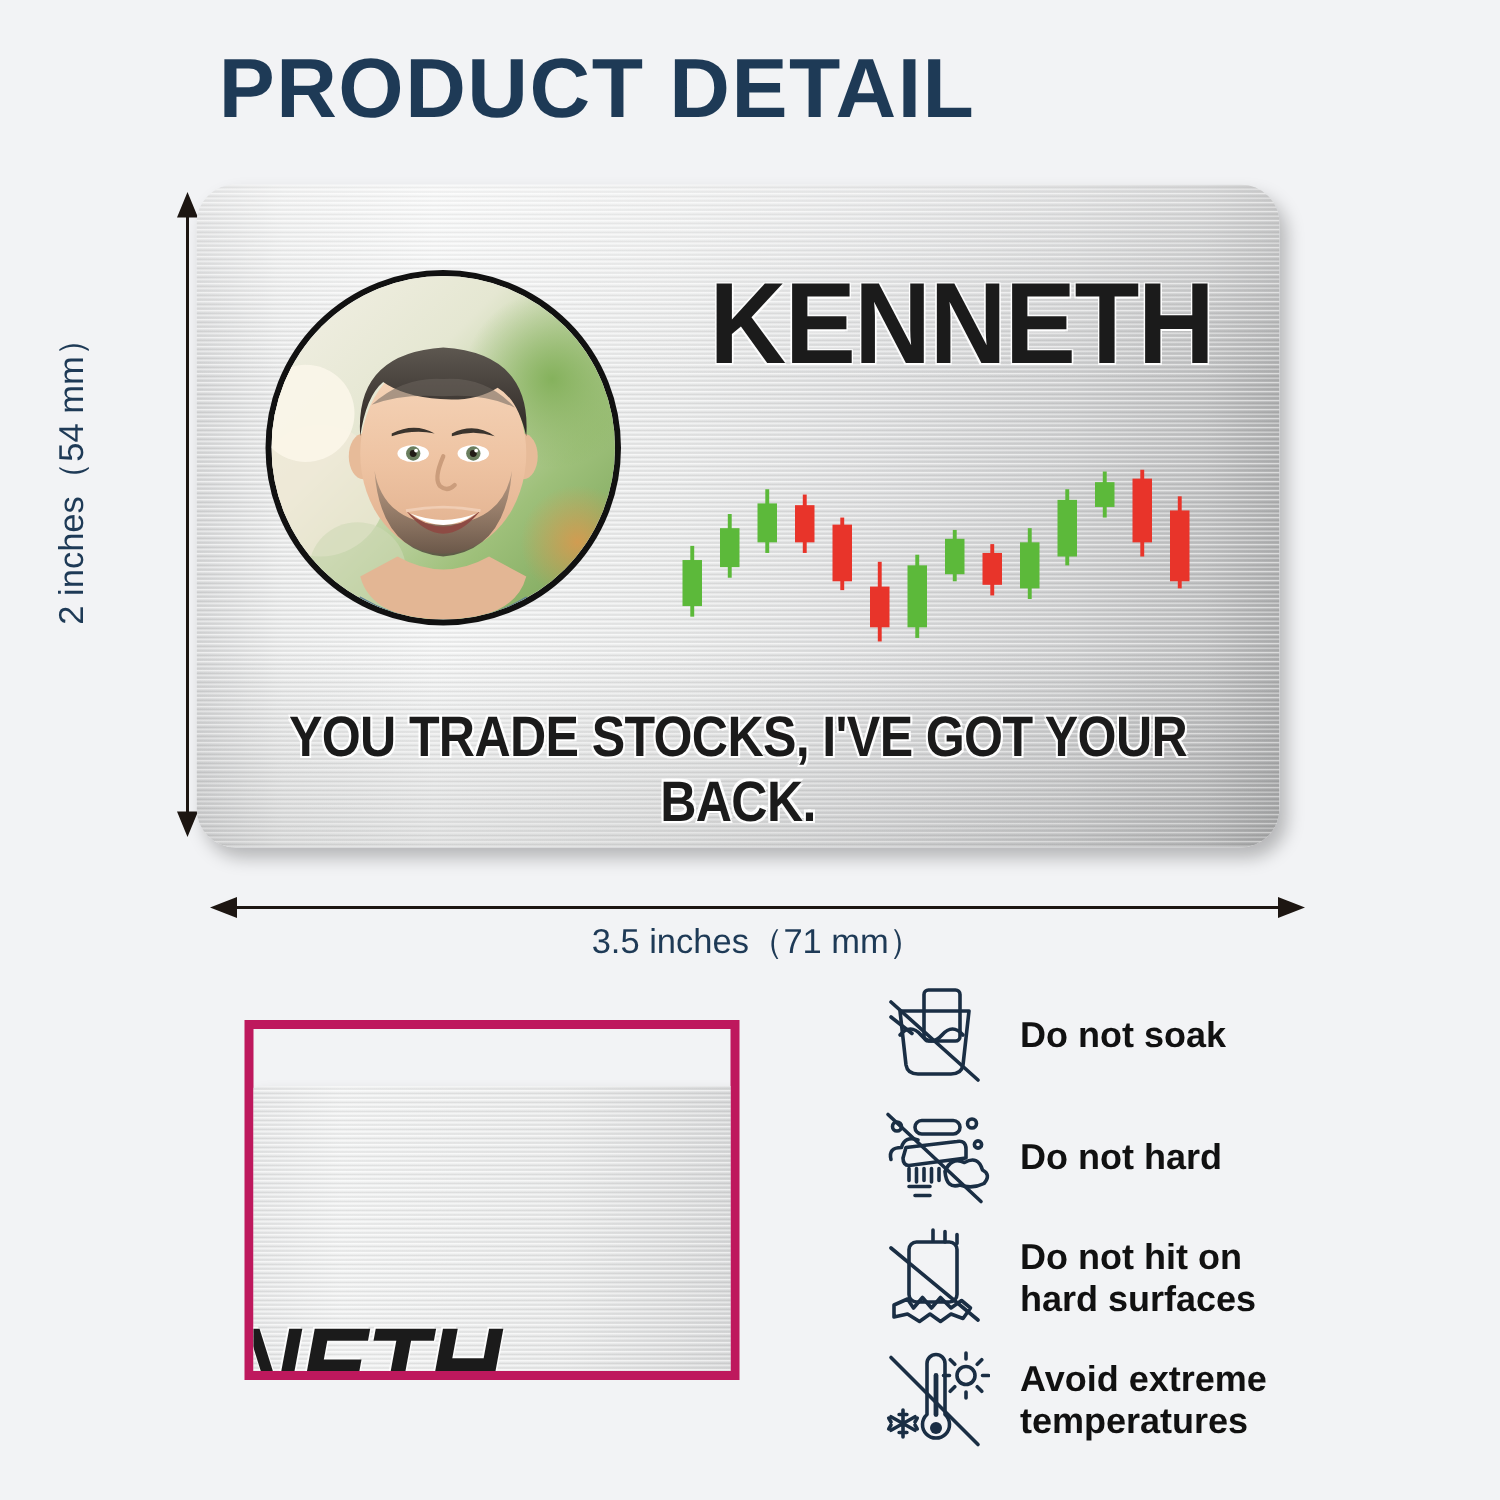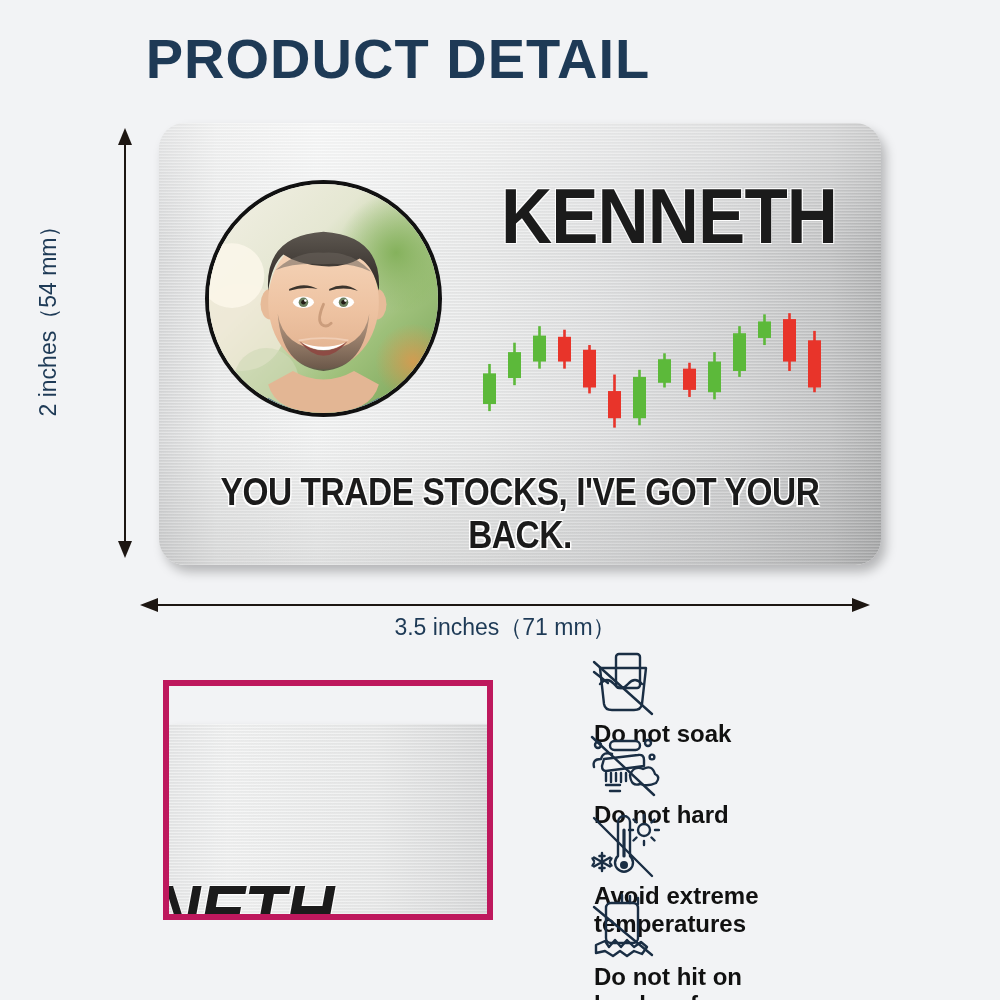--- a/index.html
+++ b/index.html
@@ -68,21 +68,21 @@
 
   .dim-h-label{
     position:absolute; left:140px; top:612px; width:730px;
     text-align:center;
     font-size:23px; color:#1e3a56;
   }
 
   
   .card{
     position:absolute;
-    left:159px; top:123px;
+    left:131px; top:123px;
     width:722px; height:442px;
     border-radius:26px;
     overflow:hidden;
     box-shadow:5px 7px 11px rgba(0,0,0,0.25);
     background:
       repeating-linear-gradient(to bottom,
         rgba(255,255,255,0.55) 0px,
         rgba(255,255,255,0.0) 1px,
         rgba(120,120,120,0.14) 2px,
         rgba(255,255,255,0.30) 3px),
@@ -204,22 +204,22 @@
   }
 
   
   .care{
     position:absolute;
     left:580px; top:650px;
     width:390px;
   }
   .care-row{
     display:flex;
+    align-items:center;
     height:81px;
-    flex-direction:column;
   }
   .care-icon{
     width:86px; min-width:86px; height:78px;
     display:flex; align-items:center; justify-content:center;
   }
   .care-icon svg{ display:block; }
   .care-label{
     font-size:24px;
     font-weight:bold;
     color:#111;
@@ -396,46 +396,46 @@
         <circle cx="66" cy="26" r="2.4"></circle>
         <line x1="6" y1="6" x2="68" y2="64"></line>
       </svg>
     </div>
     <div class="care-label">Do not hard</div>
   </div>
 
   <div class="care-row">
     <div class="care-icon">
       <svg width="74" height="70" viewBox="0 0 74 70" fill="none" stroke="#1a2e44" stroke-width="2.4" stroke-linecap="round" stroke-linejoin="round">
+        <rect x="20" y="10" width="32" height="40" rx="5"></rect>
+        <path d="M36 2 v7 M44 3 v7 M52 5 v6"></path>
+        <path d="M10 52 l9 -4 l4 6 l6 -7 l6 7 l6 -7 l7 7 l7 -5 l6 5 l-5 7 l-8 -3 l-7 5 l-7 -5 l-7 5 l-8 -5 l-9 2 z"></path>
+        <line x1="8" y1="14" x2="66" y2="62"></line>
+      </svg>
+    </div>
+    <div class="care-label" style="white-space:pre-line">Do not hit on
+hard surfaces</div>
+  </div>
+
+  <div class="care-row">
+    <div class="care-icon">
+      <svg width="74" height="70" viewBox="0 0 74 70" fill="none" stroke="#1a2e44" stroke-width="2.4" stroke-linecap="round" stroke-linejoin="round">
         <path d="M32 10 a6 6 0 0 1 12 0 v34 a9 9 0 1 1 -12 0 z"></path>
         <path d="M38 18 v26" stroke-width="3.2"></path>
         <circle cx="38" cy="53" r="4" fill="#1a2e44" stroke="none"></circle>
         <circle cx="58" cy="18" r="6"></circle>
         <path d="M58 7 v-4 M58 33 v-4 M47 18 h-4 M73 18 h-4
                  M50.5 10.5 l-3 -3 M68.5 28.5 l-3 -3
                  M65.5 10.5 l3 -3 M50.5 25.5 l-3 3"></path>
         <g transform="translate(16,50)">
           <path d="M0 -9 v18 M-8 -4.5 l16 9 M-8 4.5 l16 -9"></path>
           <path d="M-2.6 -6 h5.2 M-2.6 6 h5.2
                    M-8 -1 l-1.5 -2.6 M8 1 l1.5 2.6
                    M-8 1 l-1.5 2.6 M8 -1 l1.5 -2.6"></path>
         </g>
         <line x1="8" y1="6" x2="66" y2="64"></line>
       </svg>
     </div>
     <div class="care-label" style="white-space:pre-line">Avoid extreme
 temperatures</div>
   </div>
 
-  <div class="care-row">
-    <div class="care-icon">
-      <svg width="74" height="70" viewBox="0 0 74 70" fill="none" stroke="#1a2e44" stroke-width="2.4" stroke-linecap="round" stroke-linejoin="round">
-        <rect x="20" y="10" width="32" height="40" rx="5"></rect>
-        <path d="M36 2 v7 M44 3 v7 M52 5 v6"></path>
-        <path d="M10 52 l9 -4 l4 6 l6 -7 l6 7 l6 -7 l7 7 l7 -5 l6 5 l-5 7 l-8 -3 l-7 5 l-7 -5 l-7 5 l-8 -5 l-9 2 z"></path>
-        <line x1="8" y1="14" x2="66" y2="62"></line>
-      </svg>
-    </div>
-    <div class="care-label" style="white-space:pre-line">Do not hit on
-hard surfaces</div>
-  </div>
-
 </div>
 
 </body></html>

